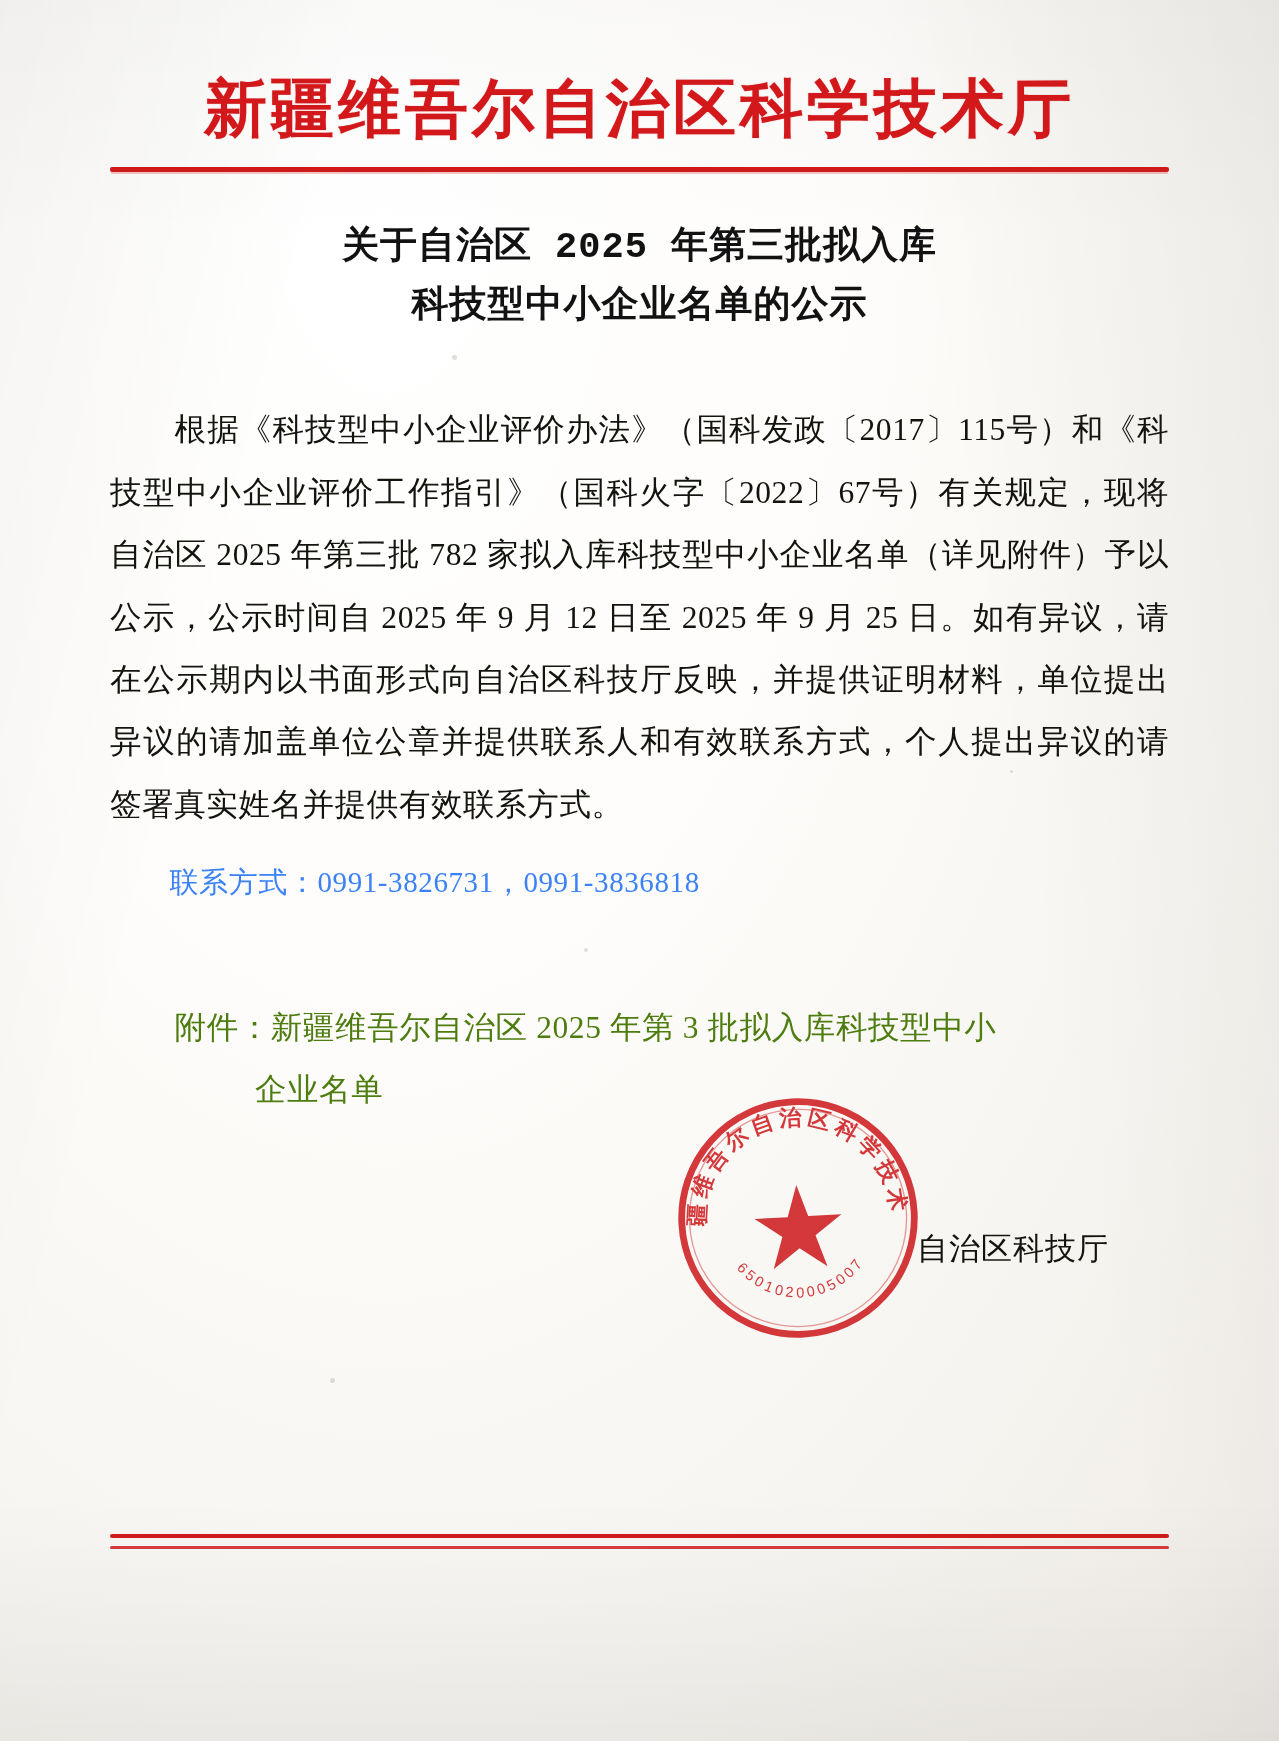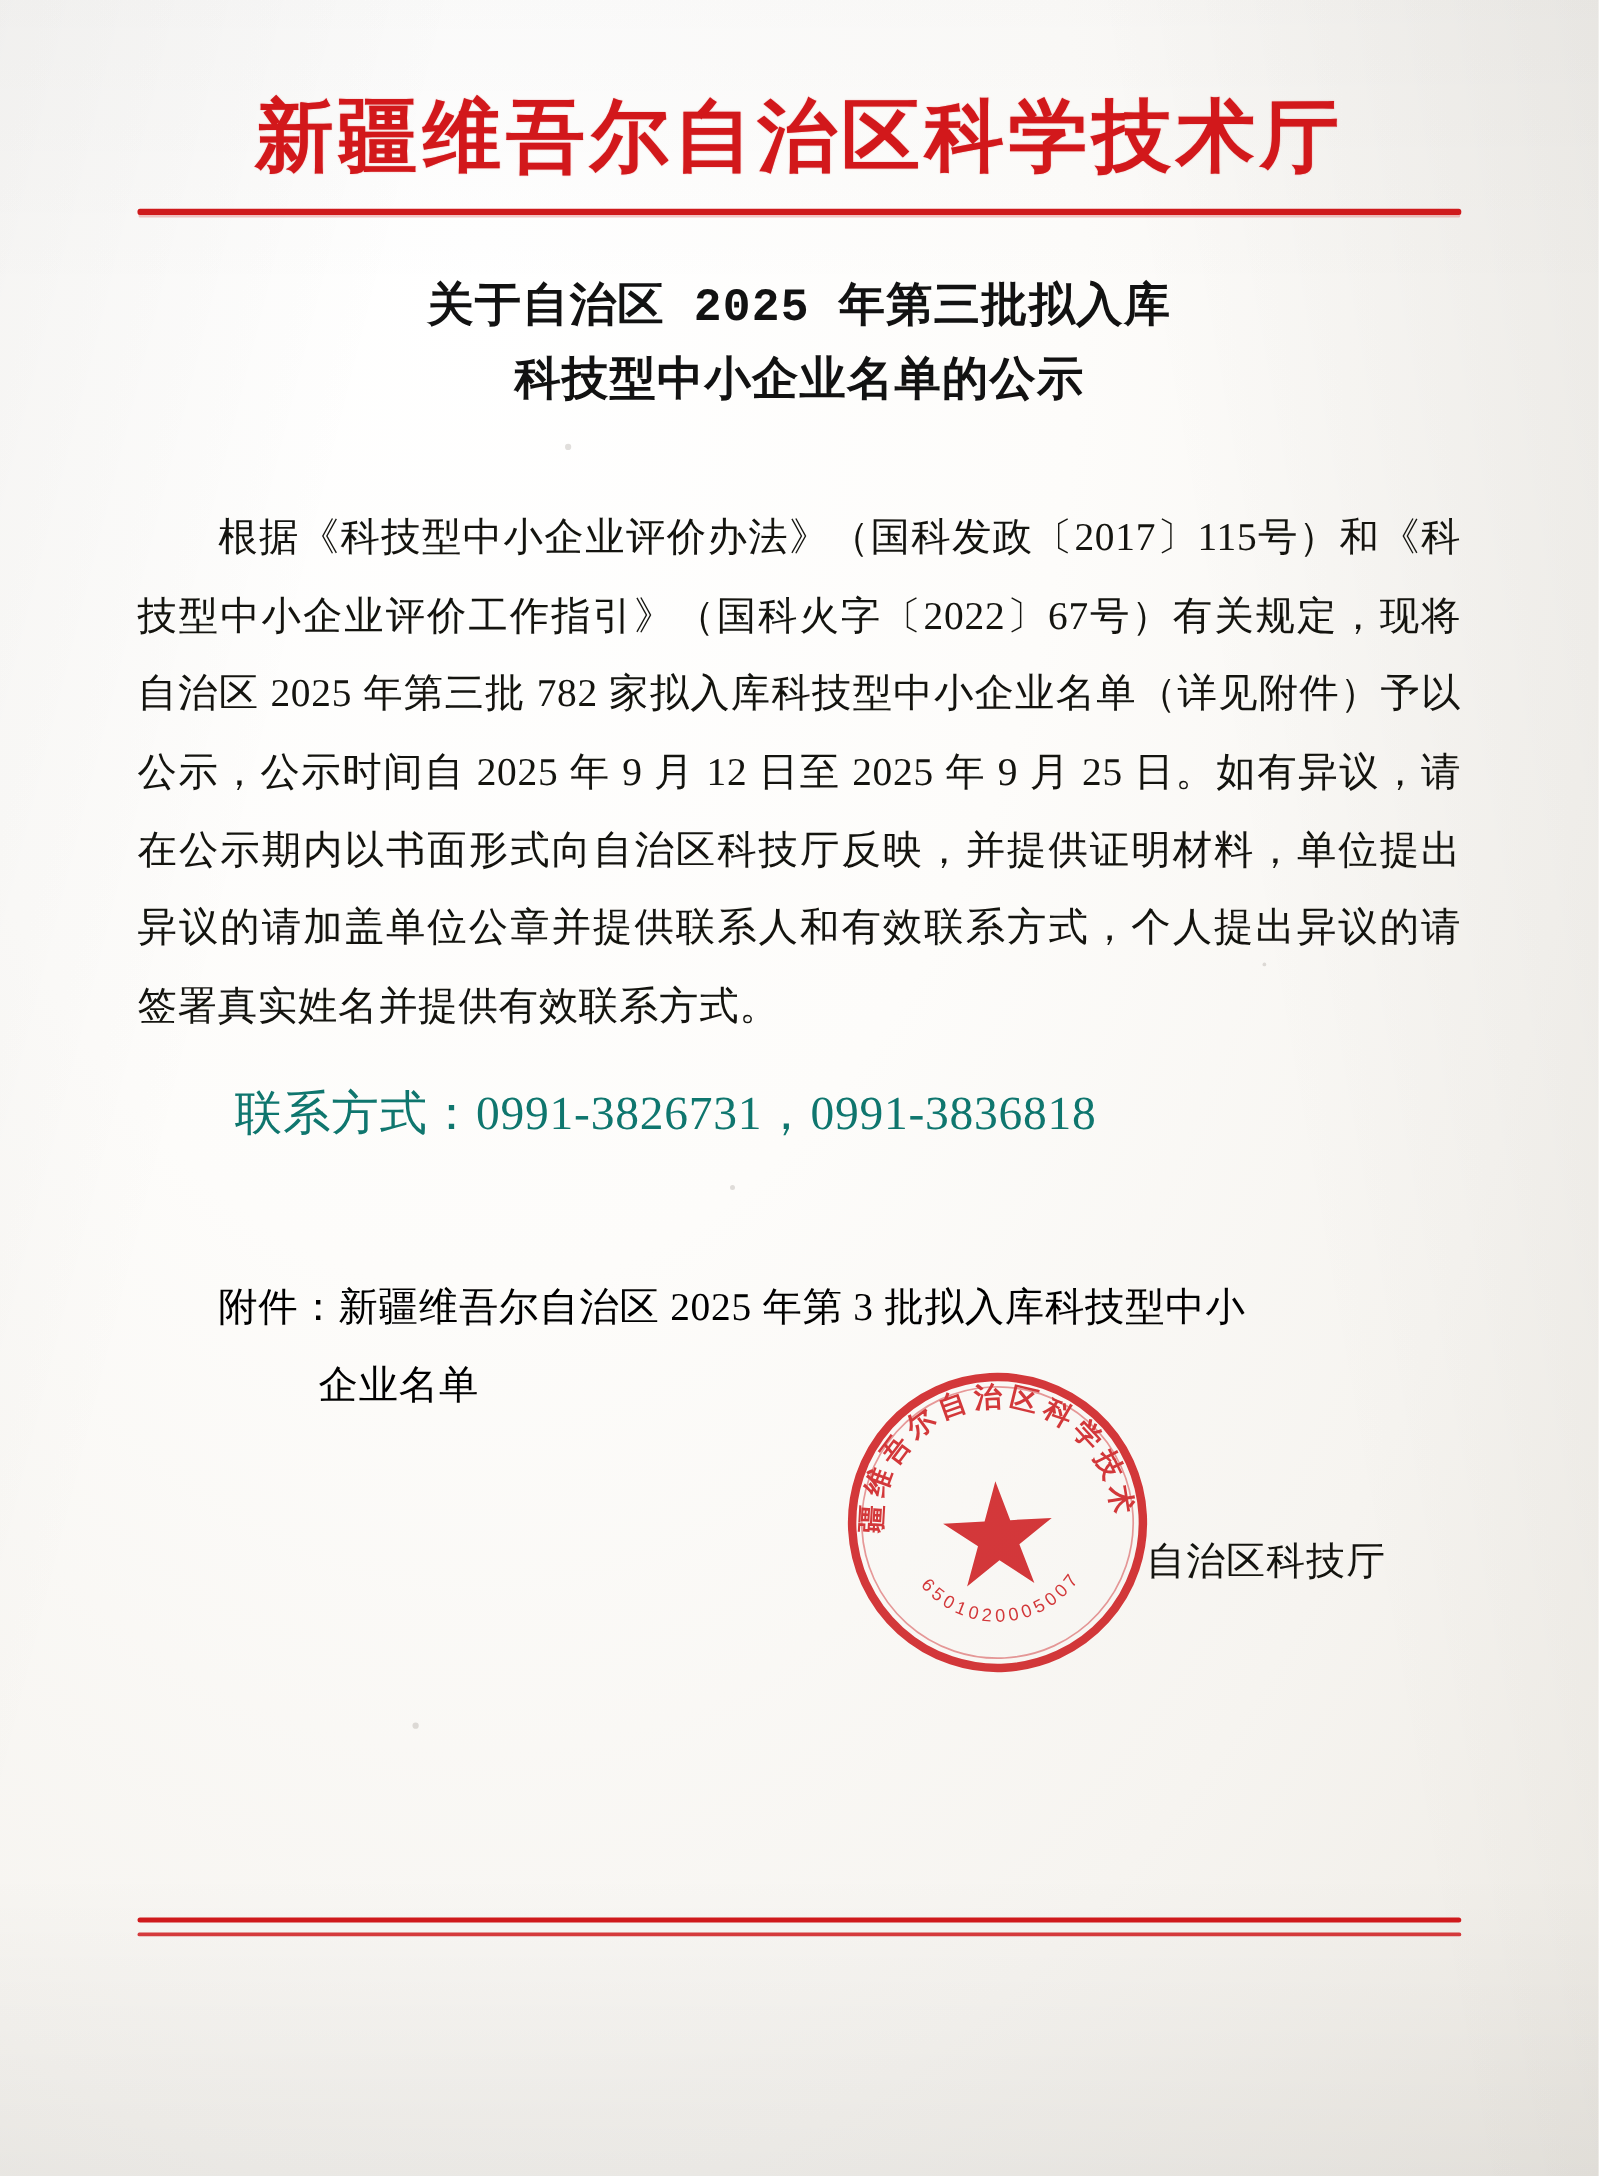--- a/index.html
+++ b/index.html
@@ -84,32 +84,32 @@
     text-justify: inter-ideograph;
     letter-spacing: 0.6px;
   }
   .body-text p {
     margin: 0 0 6px 0;
   }
   .indent { text-indent: 2.05em; }
 
   .contact {
     margin-top: 18px;
-    font-size: 38px;
+    font-size: 29px;
     line-height: 1.98;
-    color: #0f766e;
+    color: #3b82f6;
     text-indent: 2.05em;
     letter-spacing: 0.6px;
   }
 
   .attachment {
     margin-top: 86px;
     font-size: 31.5px;
     line-height: 1.95;
-    color: #000000;
+    color: #4d7c0f;
     letter-spacing: 0.6px;
     text-indent: 2.05em;
   }
   .attachment .cont {
     display: block;
     text-indent: 4.6em;
   }
 
   
   .signature {

